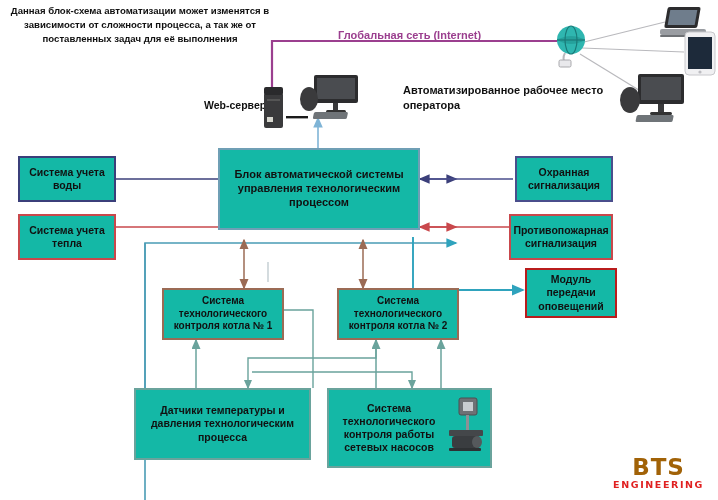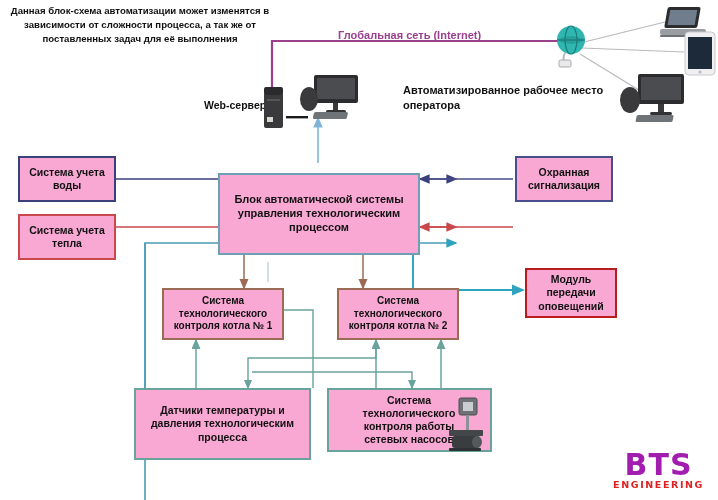--- a/index.html
+++ b/index.html
@@ -19,21 +19,21 @@
     position: absolute;
     left: 0;
     top: 0;
     width: 718px;
     height: 500px;
     pointer-events: none;
   }
   .box {
     position: absolute;
     box-sizing: border-box;
-    background: #f9a8d4;
+    background: #14b8a6;
     display: flex;
     align-items: center;
     justify-content: center;
     text-align: center;
     font-weight: bold;
     color: #111111;
     line-height: 1.25;
     z-index: 3;
   }
   .box span { display: block; padding: 0 4px; }
@@ -86,23 +86,23 @@
 
   .logo {
     position: absolute;
     right: 14px;
     bottom: 10px;
     text-align: center;
     z-index: 5;
   }
   .logo-main {
     font-family: "DejaVu Sans", sans-serif;
-    font-size: 30px;
-    font-weight: bold;
-    color: #a21caf;
+    font-size: 23px;
+    font-weight: bold;
+    color: #a16207;
     letter-spacing: 1px;
     line-height: 0.95;
   }
   .logo-sub {
     font-family: "DejaVu Sans", sans-serif;
     font-size: 9.5px;
     font-weight: bold;
     color: #e02020;
     letter-spacing: 1.6px;
   }
@@ -255,46 +255,49 @@
   </div>
 
   <div class="box b-water" style="left:18px; top:156px; width:98px; height:46px;">
     <span>Система учета воды</span>
   </div>
 
   <div class="box b-heat" style="left:18px; top:214px; width:98px; height:46px;text-align:center;">
     <span>Система учета тепла</span>
   </div>
 
-  <div class="box b-main" style="left:218px; top:173px; width:202px; height:82px;">
+  <div class="box b-main" style="left:218px; top:148px; width:202px; height:82px;">
     <span>Блок автоматической системы управления технологическим процессом</span>
   </div>
 
   <div class="box b-guard" style="left:515px; top:156px; width:98px; height:46px;">
     <span>Охранная сигнализация</span>
   </div>
 
+  <div class="box b-fire" style="left:509px; top:214px; width:104px; height:46px;">
+    <span>Противопожарная сигнализация</span>
+  </div>
 
   <div class="box b-notify" style="left:525px; top:268px; width:92px; height:50px;">
     <span>Модуль передачи оповещений</span>
   </div>
 
   <div class="box b-boiler" style="left:162px; top:288px; width:122px; height:52px;align-items:center;">
     <span>Система технологического контроля котла № 1</span>
   </div>
 
   <div class="box b-boiler" style="left:337px; top:288px; width:122px; height:52px;">
     <span>Система технологического контроля котла № 2</span>
   </div>
 
   <div class="box b-bottom" style="left:134px; top:388px; width:177px; height:72px;">
     <span>Датчики температуры и давления технологическим процесса</span>
   </div>
 
-  <div class="box b-bottom" style="left:327px; top:388px; width:165px; height:64px; justify-content:flex-start; padding-left:20px;">
+  <div class="box b-bottom" style="left:327px; top:388px; width:165px; height:80px; justify-content:flex-start; padding-left:0;">
     <span style="width:112px;">Система технологического контроля работы сетевых насосов</span>
   </div>
 
   <div class="device" style="left:443px; top:396px;">
     <svg width="44" height="58" viewBox="0 0 44 58">
       <rect x="16" y="2" width="18" height="17" rx="2" fill="#6e7175" stroke="#4c4f52" stroke-width="1"></rect>
       <rect x="20" y="6" width="10" height="9" fill="#c9cdd1"></rect>
       <rect x="23" y="19" width="3" height="16" fill="#8d9195"></rect>
       <rect x="6" y="34" width="34" height="6" rx="1" fill="#44474a"></rect>
       <rect x="9" y="40" width="28" height="12" rx="3" fill="#3a3d40"></rect>

